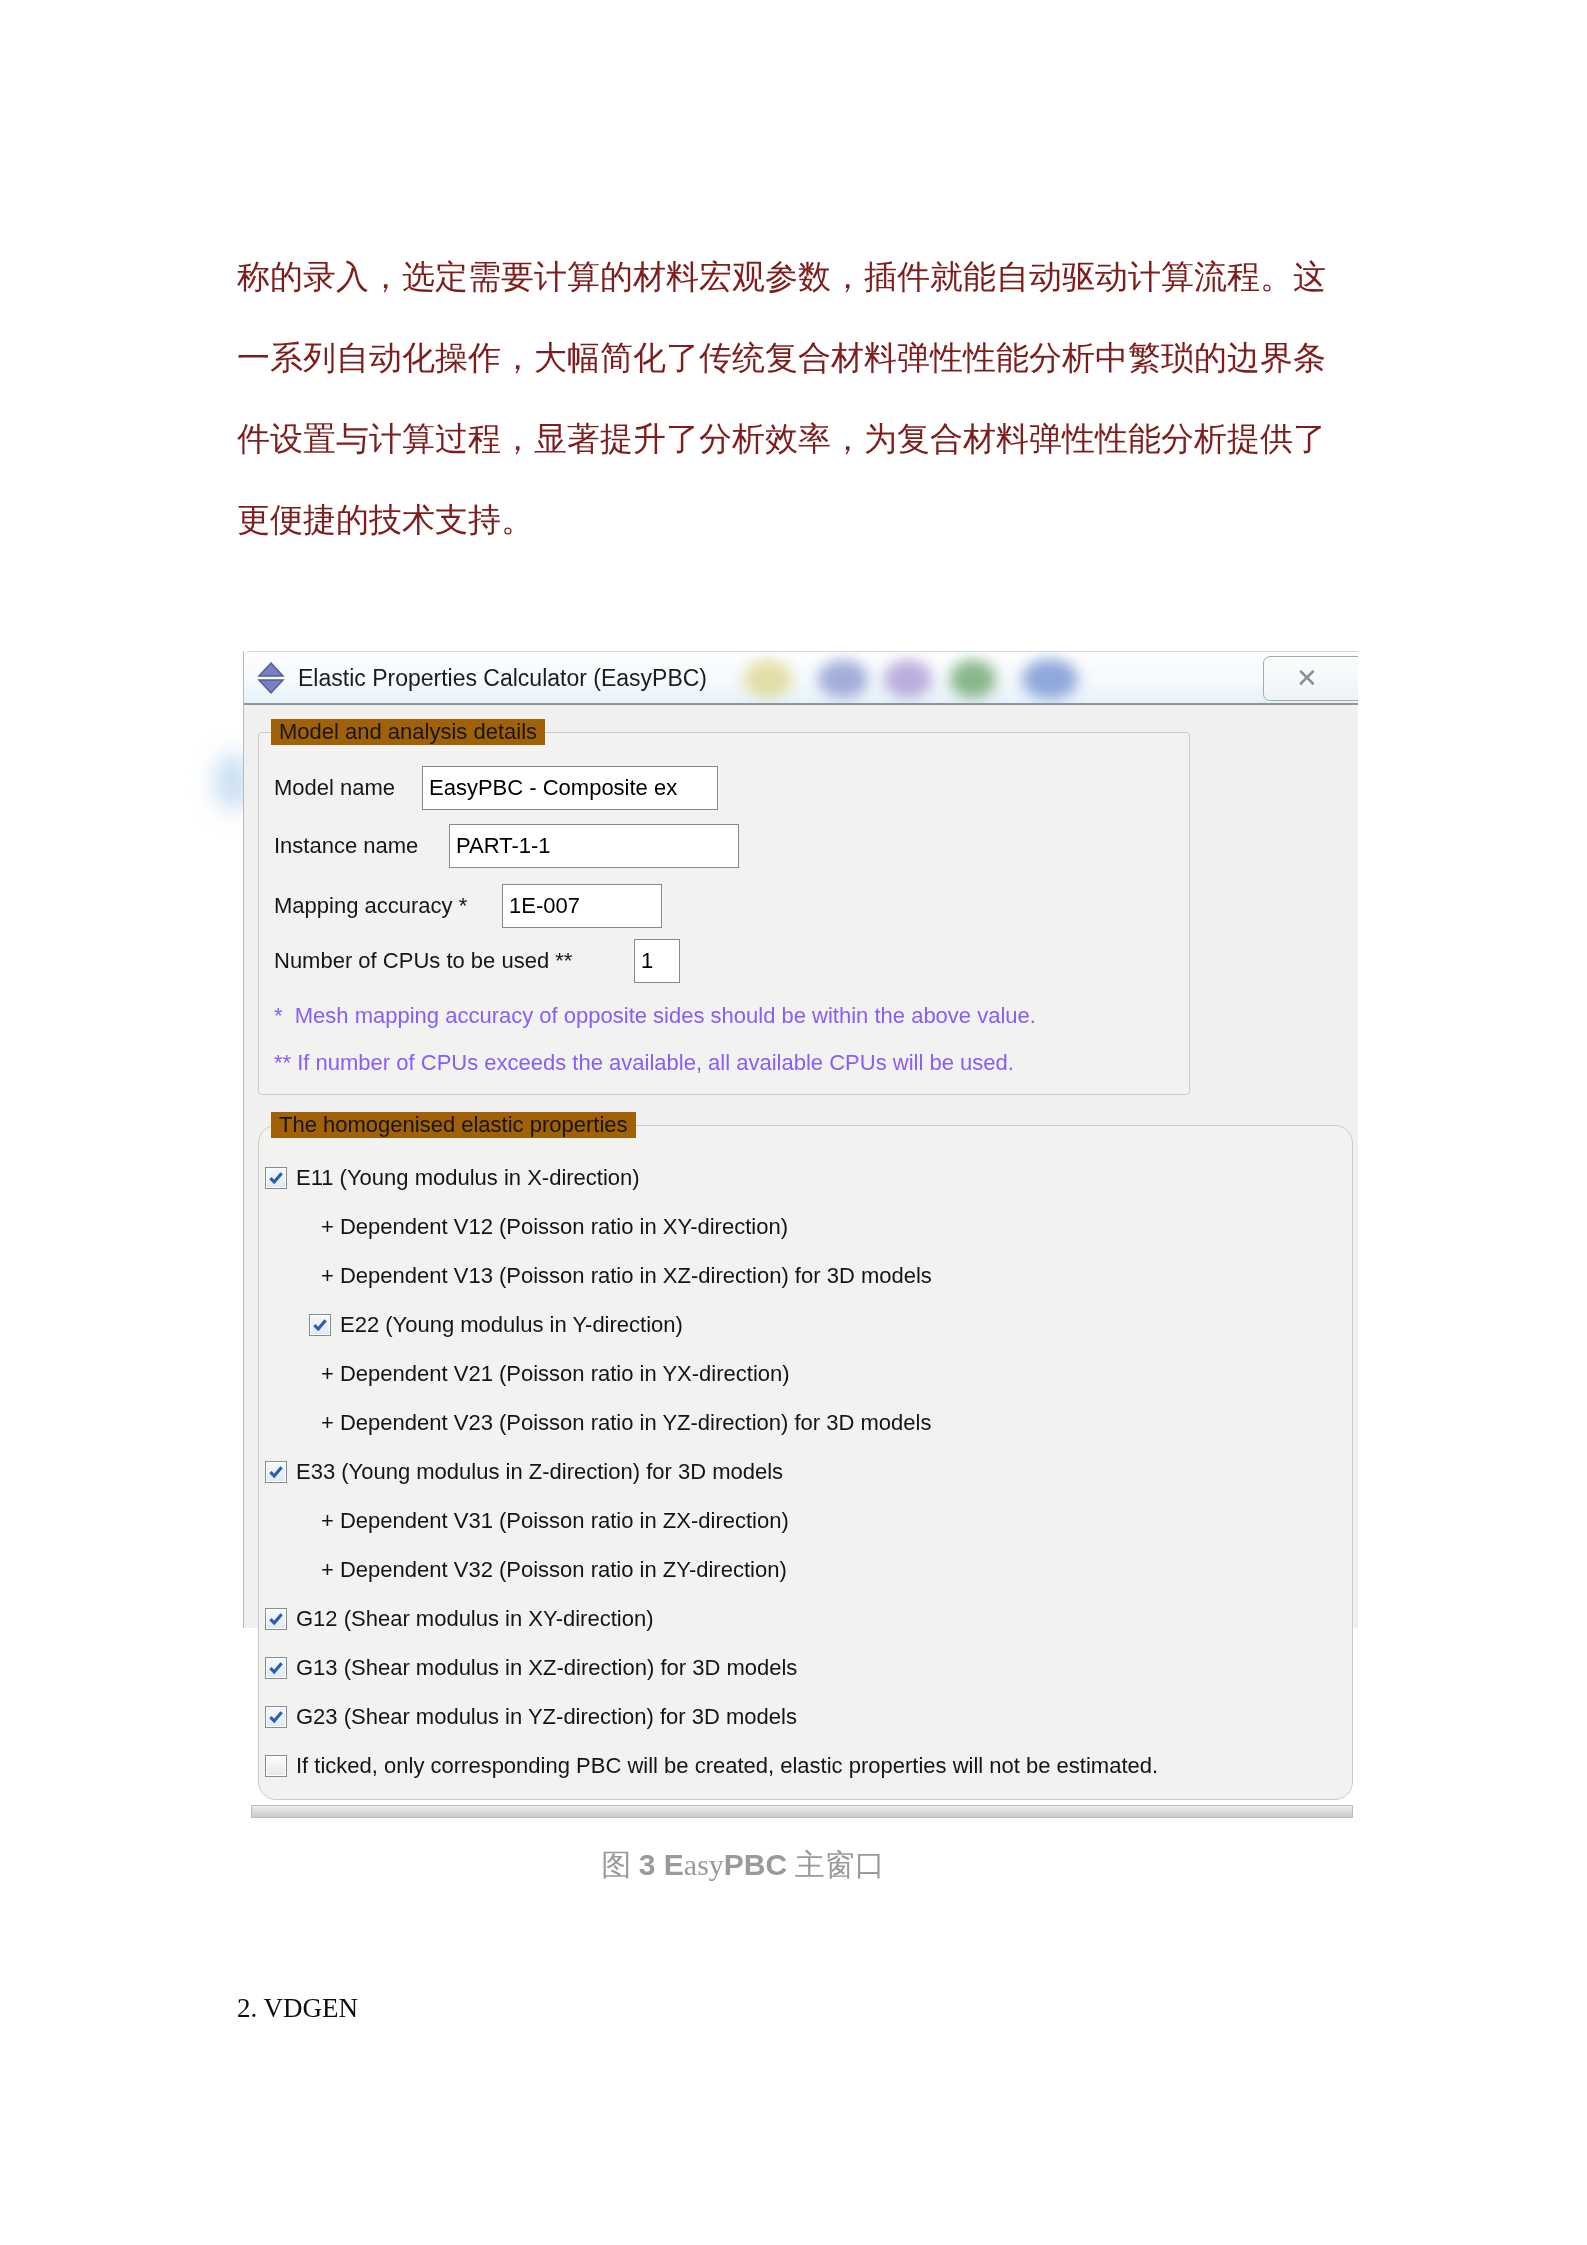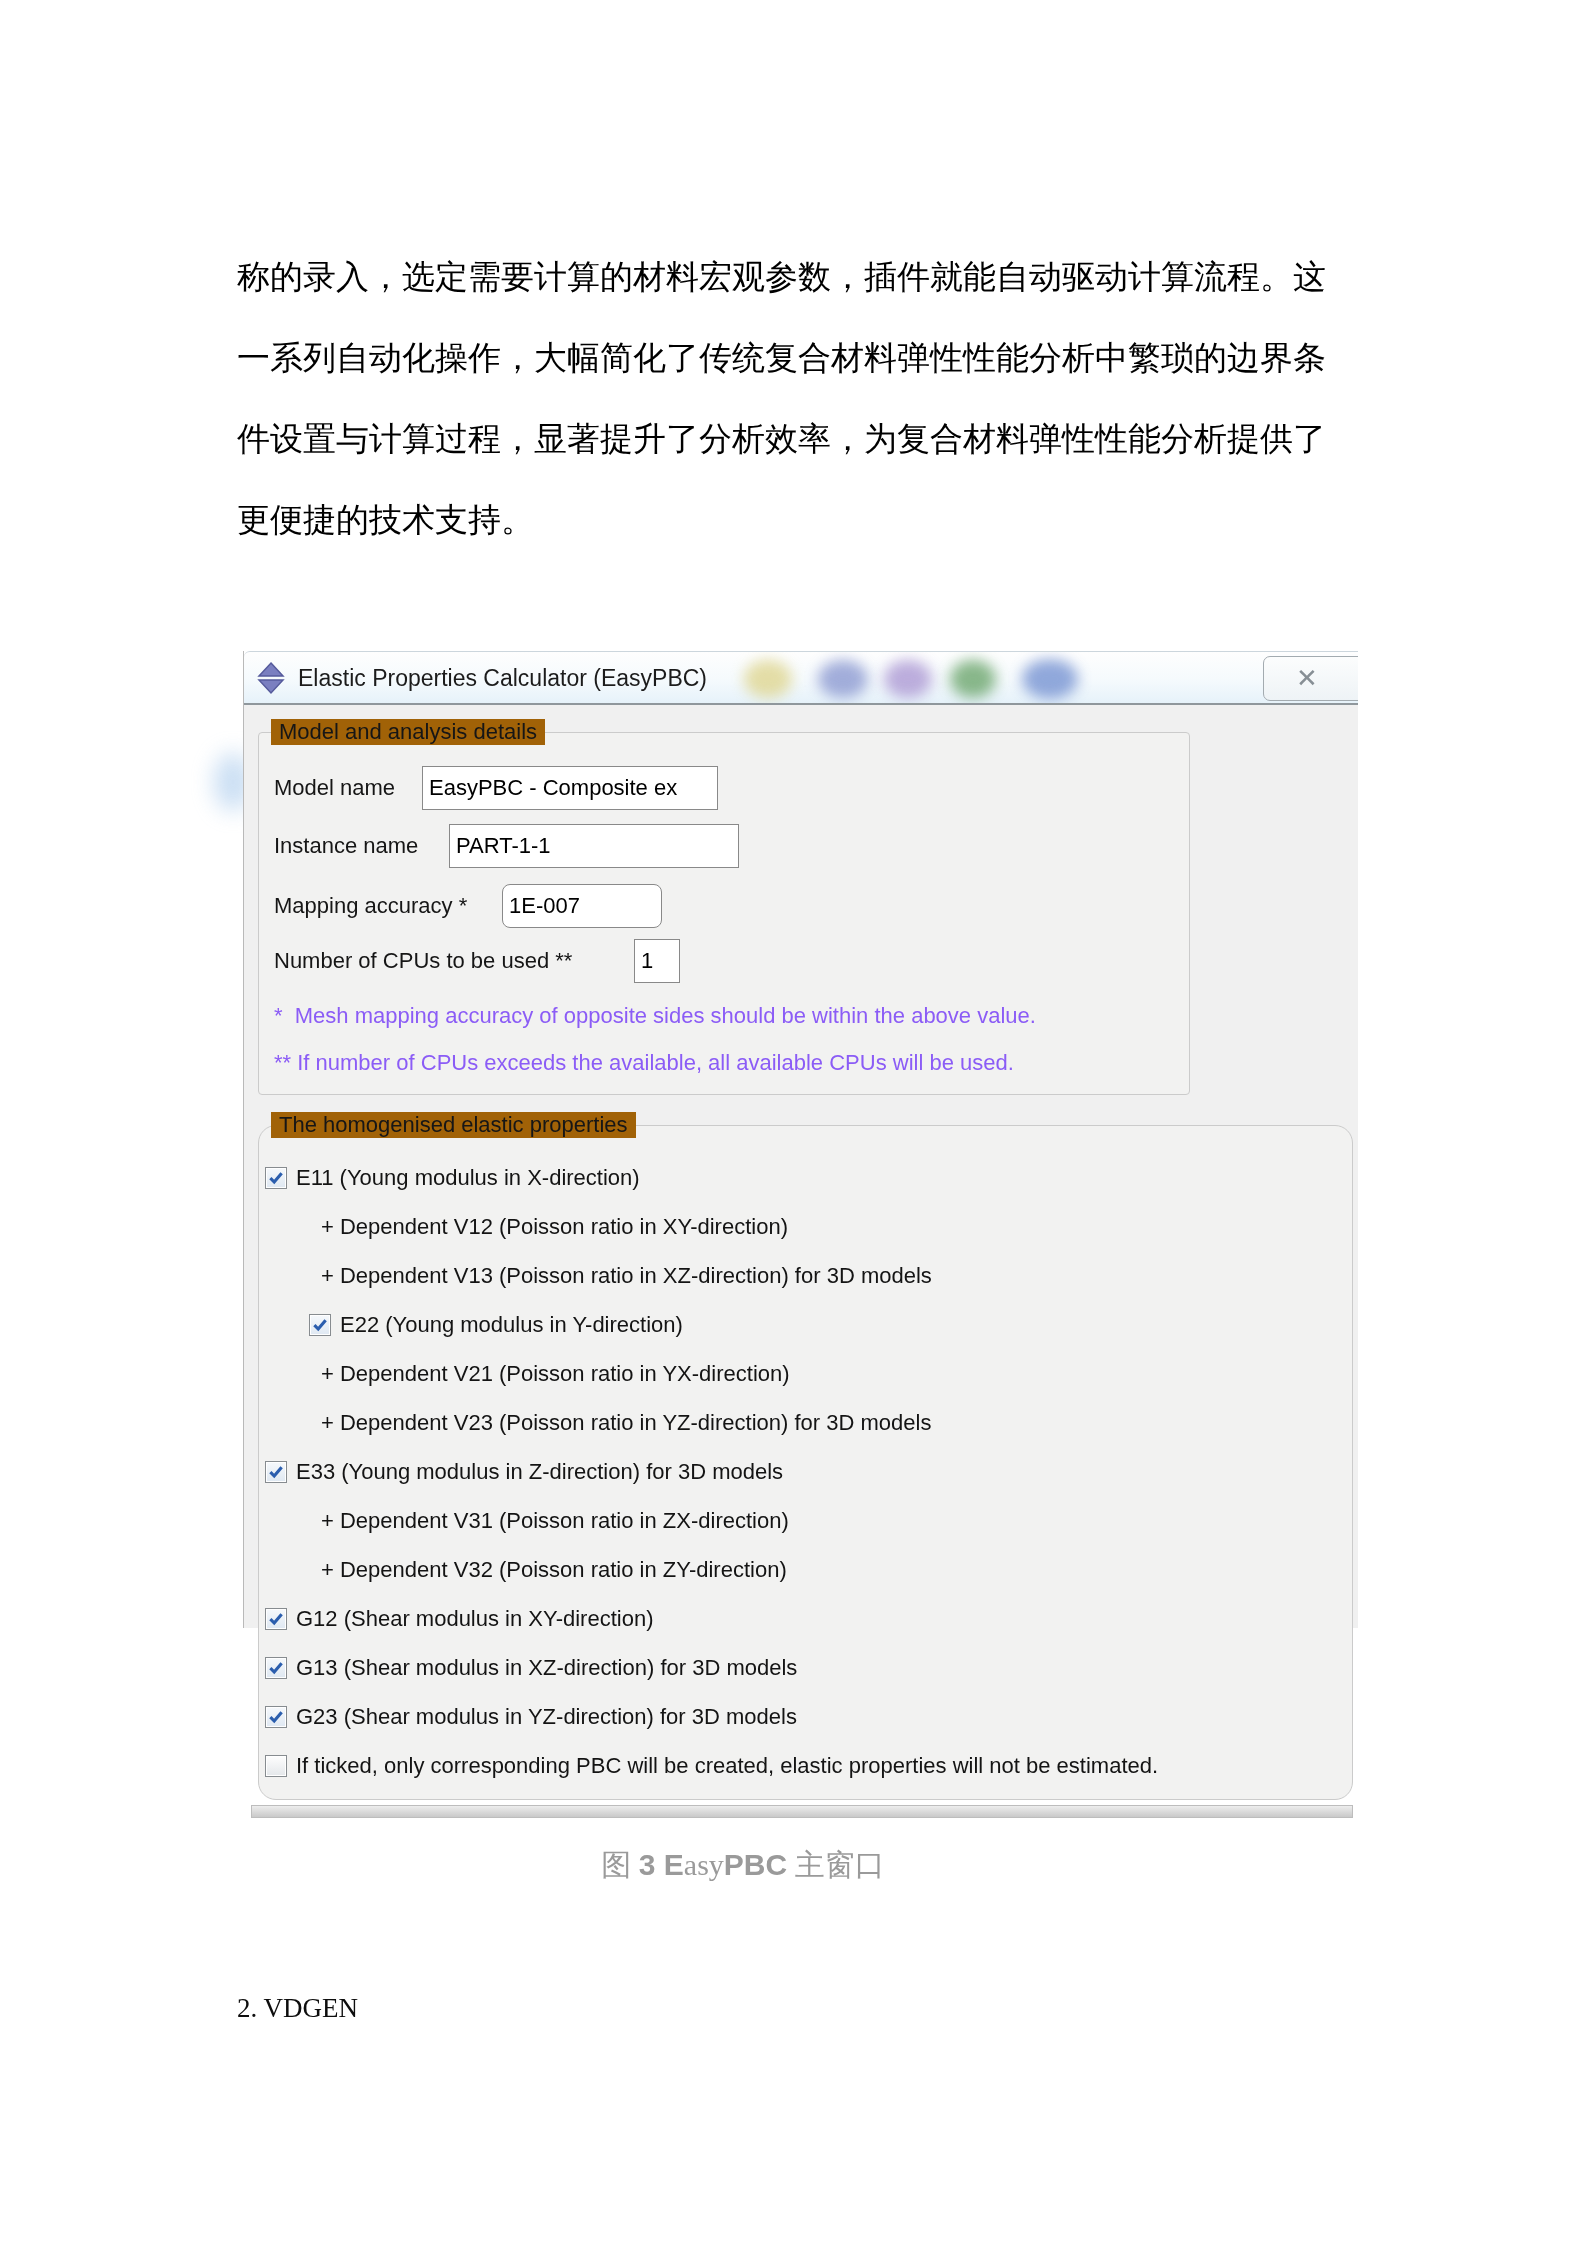--- a/index.html
+++ b/index.html
@@ -1,20 +1,20 @@
 <!DOCTYPE html>
 <html><head>
 <meta charset="utf-8">
 <style>
   html,body{margin:0;padding:0;}
   body{font-family:"Liberation Sans","DejaVu Sans",sans-serif;}
   .page{position:relative;width:1587px;height:2245px;background:#ffffff;overflow:hidden;}
 
   
-  .para{position:absolute;left:237px;top:236px;font-size:33px;line-height:81px;color:#000000;}
+  .para{position:absolute;left:237px;top:236px;font-size:33px;line-height:81px;color:#7f1d1d;}
   .para div{white-space:nowrap;}
 
   
   .dialog{position:absolute;left:243px;top:651px;width:1115px;height:977px;
           border-left:1px solid #b9b9b9;box-sizing:border-box;}
   .titlebar{position:absolute;left:0;top:0;width:100%;height:54px;
             background:linear-gradient(180deg,#fefefe 0%,#f5fafd 55%,#e6f2fa 100%);
             border-top:1px solid #ccd6dd;border-bottom:2px solid #8f979c;
             border-top-left-radius:6px;box-sizing:border-box;overflow:hidden;}
   .app-icon{position:absolute;left:10px;top:9px;}
@@ -34,21 +34,21 @@
   .group2{left:14px;top:420px;width:1093px;height:673px;border-radius:18px;}
   .group-label{position:absolute;top:-14px;left:12px;background:#a16207;
                padding:0 8px;font-size:22px;color:#161616;white-space:nowrap;}
 
   .field-row{position:absolute;left:15px;display:flex;align-items:center;height:46px;}
   .flabel{font-size:22px;color:#161616;white-space:nowrap;margin-right:8px;flex:none;}
   .lw1{width:140px;} .lw2{width:167px;} .lw3{width:220px;} .lw4{width:352px;}
   .input{height:44px;border:1px solid #898989;background:#fff;font-size:22px;color:#000;
          display:flex;align-items:center;padding:0 6px;box-sizing:border-box;
          overflow:hidden;white-space:nowrap;flex:none;}
-  .iw1{width:296px;} .iw2{width:290px;} .iw3{width:160px;border-radius:8px;} .iw4{width:46px;}
+  .iw1{width:296px;} .iw2{width:290px;} .iw3{width:160px;} .iw4{width:46px;}
   .note{position:absolute;left:15px;font-size:22px;color:#8b5cf6;white-space:pre-wrap;}
 
   .prop-row{position:absolute;left:6px;height:44px;display:flex;align-items:center;}
   .prop-row.sub{left:62px;}
   .cb{width:22px;height:22px;flex:none;margin-right:9px;box-sizing:border-box;
       border:1px solid #878c90;background:linear-gradient(180deg,#fefefe,#e4e7ea);
       display:flex;align-items:center;justify-content:center;
       box-shadow:inset 0 0 0 1px #ffffff;}
   .cb.checked{background:linear-gradient(180deg,#f6f9fc,#dfe8f2);}
   .cb-label{font-size:22px;color:#141414;white-space:nowrap;}

